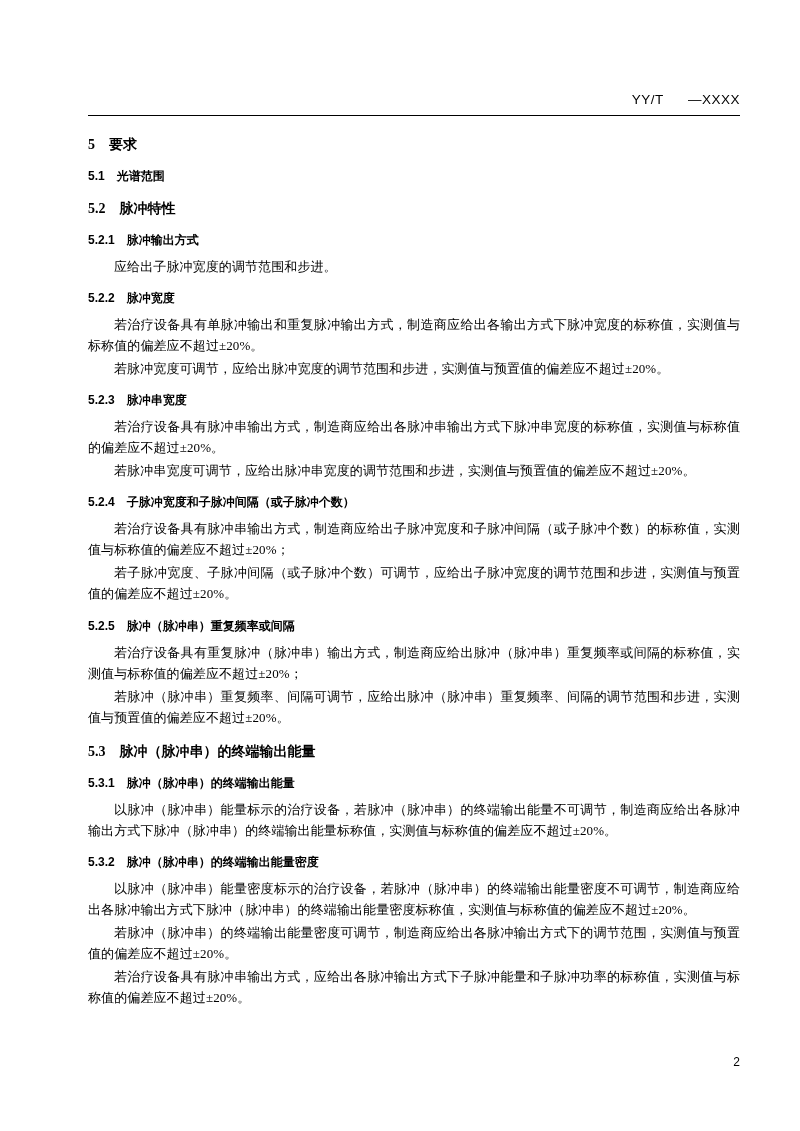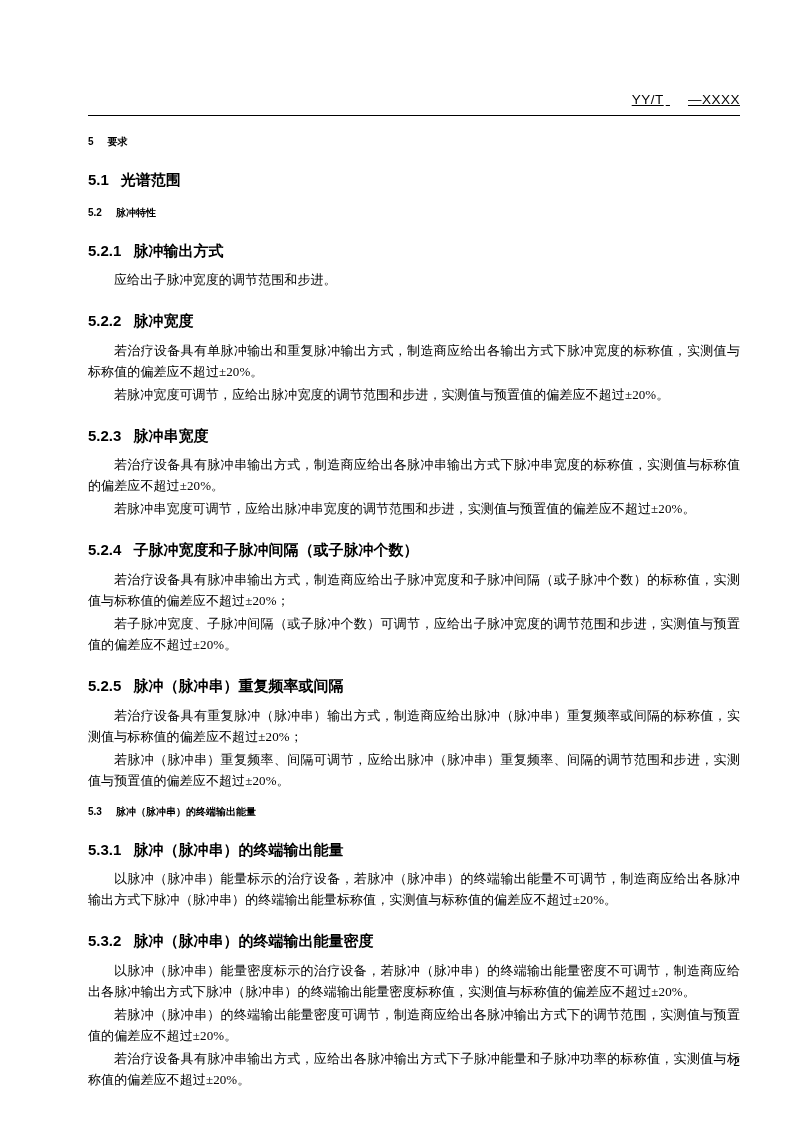--- a/index.html
+++ b/index.html
@@ -28,43 +28,42 @@
     border-bottom: 1px solid #000;
     margin-top: 4px;
     margin-bottom: 0;
   }
   .header-line {
     text-align: right;
     font-family: "Liberation Sans", sans-serif;
     font-size: 13.5px;
     letter-spacing: 0.5px;
     padding-bottom: 4px;
-    text-decoration: underline;
   }
   .header-line .std-code { margin-right: 2px; }
   .header-line .std-num { margin-left: 18px; }
 
   .body-area {
     margin-top: 18px;
   }
 
   h2.clause {
-    font-family: Liberation Sans, sans-serif;
-    font-size: 10px;
+    font-family: Liberation Serif, serif;
+    font-size: 14px;
     font-weight: bold;
     margin: 13px 0 8px 0;
     line-height: 1.5;
   }
   h2.clause .num { display: inline-block; margin-right: 14px; }
 
   h3.sub {
     font-family: "Liberation Sans", "DejaVu Sans", sans-serif;
-    font-size: 15px;
+    font-size: 12px;
     font-weight: bold;
-    margin: 20px 0 7px 0;
+    margin: 12px 0 7px 0;
     line-height: 1.5;
   }
   h3.sub .num { display: inline-block; margin-right: 12px; font-weight: bold; }
 
   p.para {
     font-size: 13px;
     line-height: 1.62;
     margin: 0 0 2px 0;
     text-indent: 2em;
     text-align: justify;

